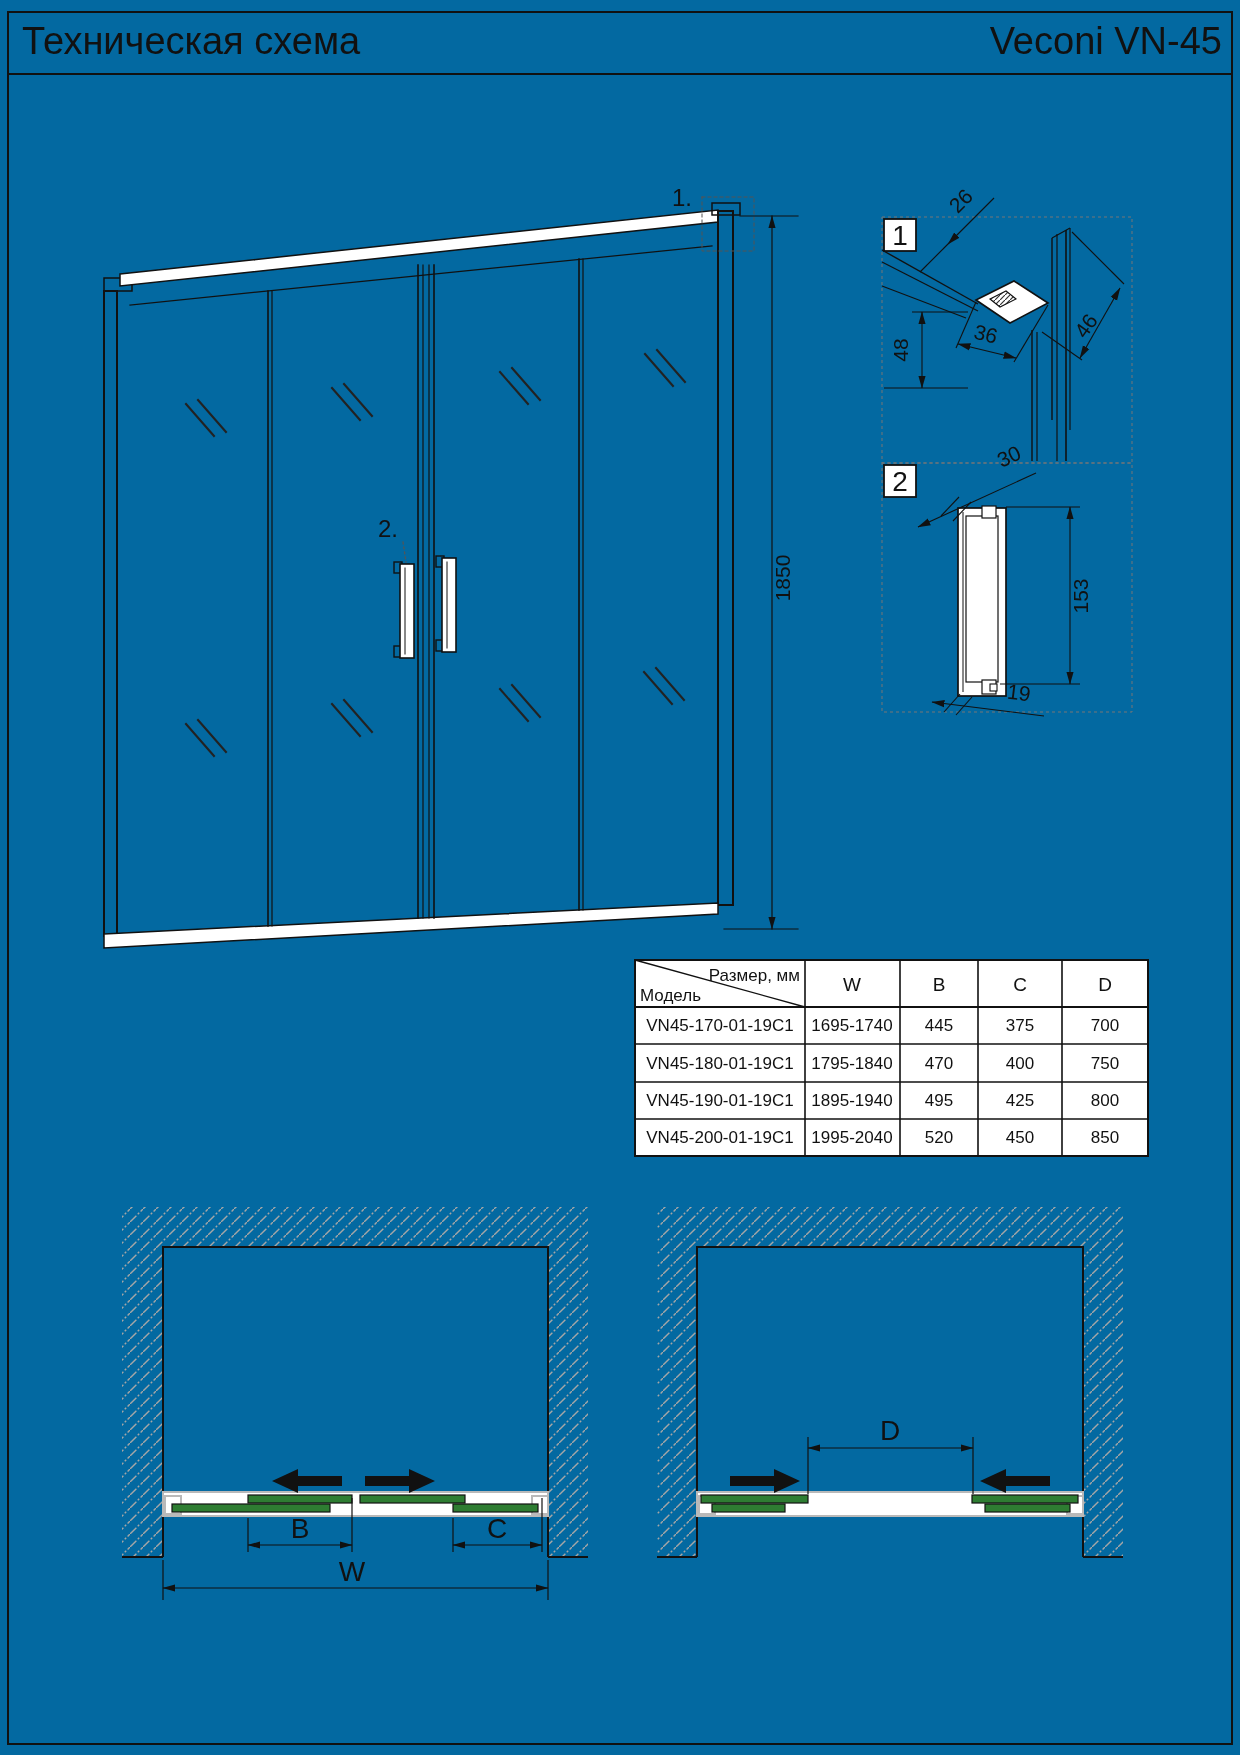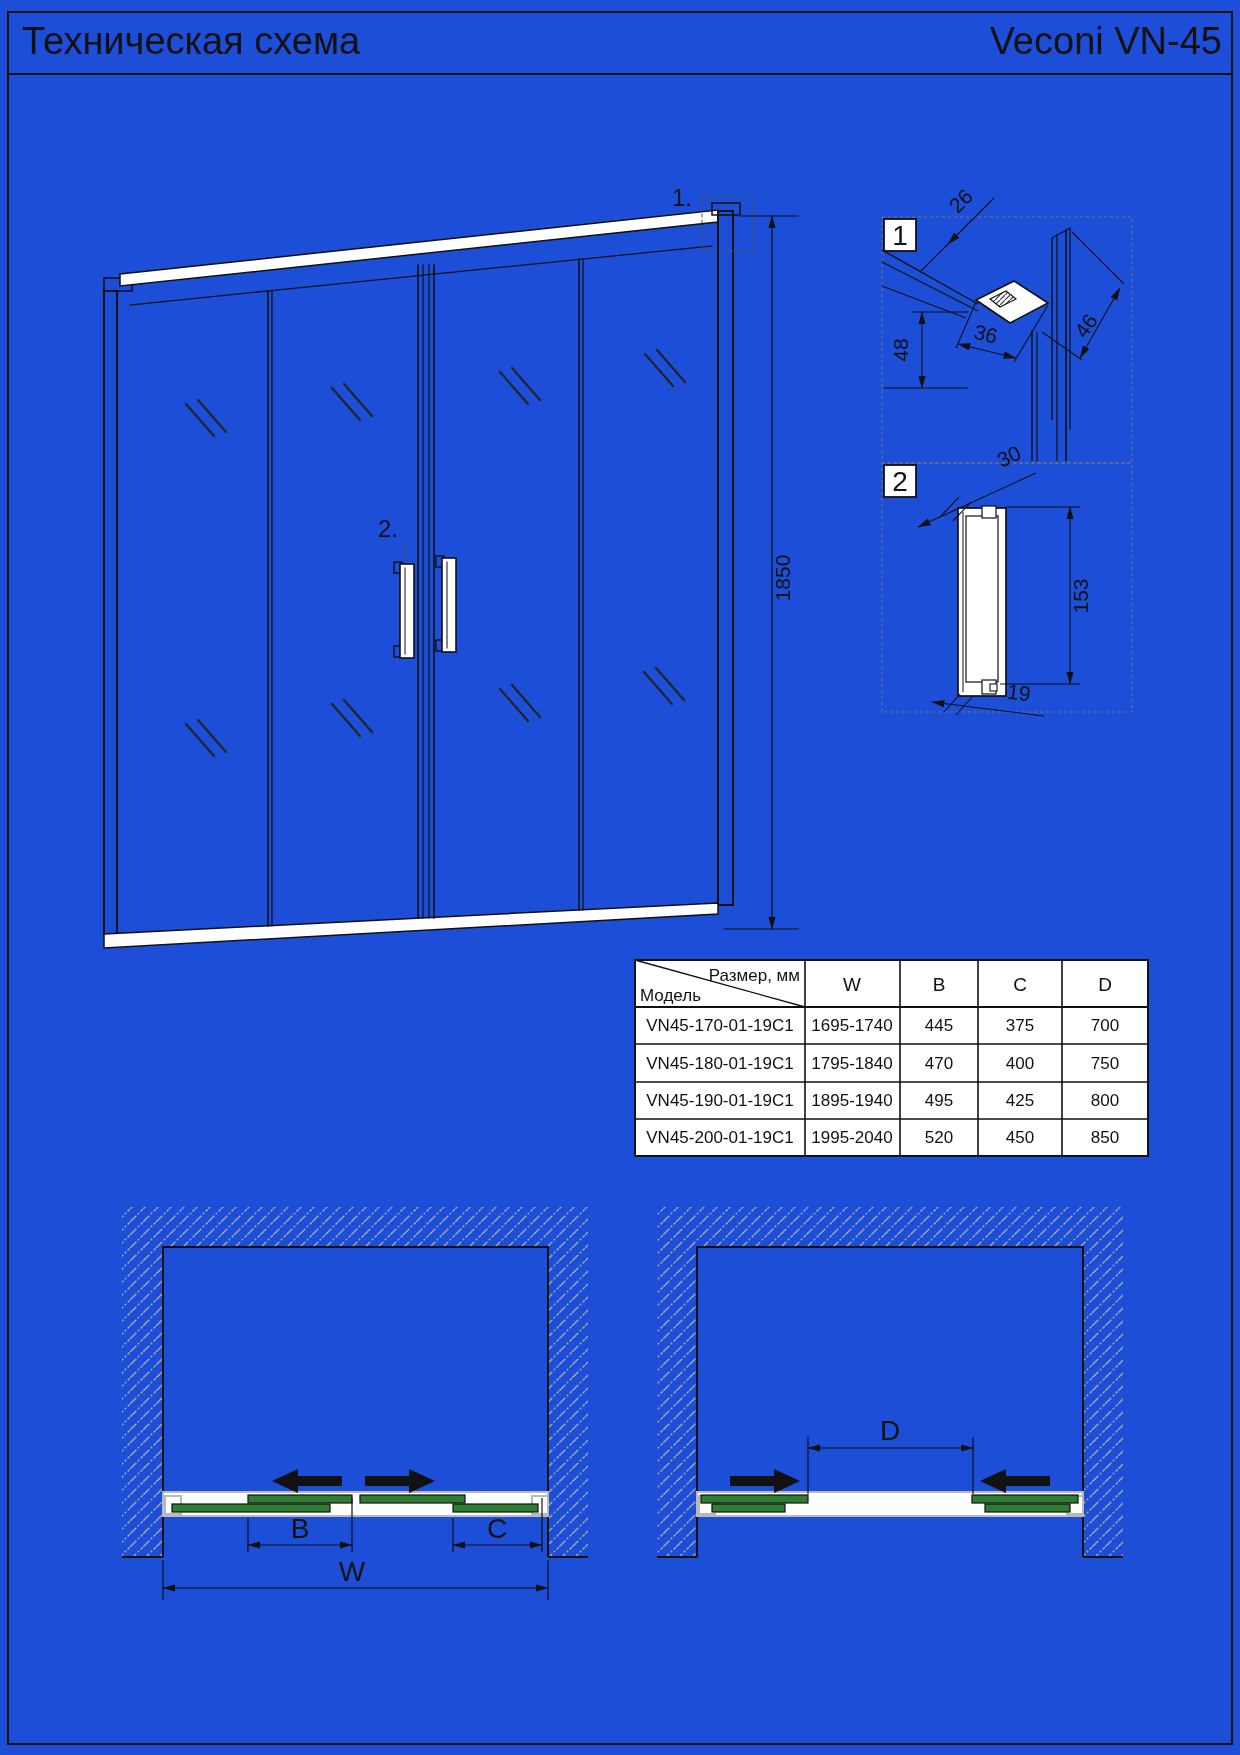--- a/index.html
+++ b/index.html
@@ -1,16 +1,16 @@
 <!DOCTYPE html>
 <html><head>
 <meta charset="utf-8">
 <style>
   html,body{margin:0;padding:0;background:#ffffff;}
-  .page{position:relative;width:1240px;height:1755px;background:#1d4ed8;overflow:hidden;}
+  .page{position:relative;width:1240px;height:1755px;background:#0369a1;overflow:hidden;}
   svg text{font-family:"Liberation Sans","DejaVu Sans",sans-serif;fill:#111;}
   .t-head{font-size:38px;}
   .t-table{font-size:17px;}
   .t-colhead{font-size:19px;}
   .t-dim{font-size:21px;}
   .t-dimbig{font-size:28px;}
   .t-call{font-size:24px;}
   .t-detnum{font-size:28px;}
   .ln{stroke:#111;fill:none;}
 </style>

